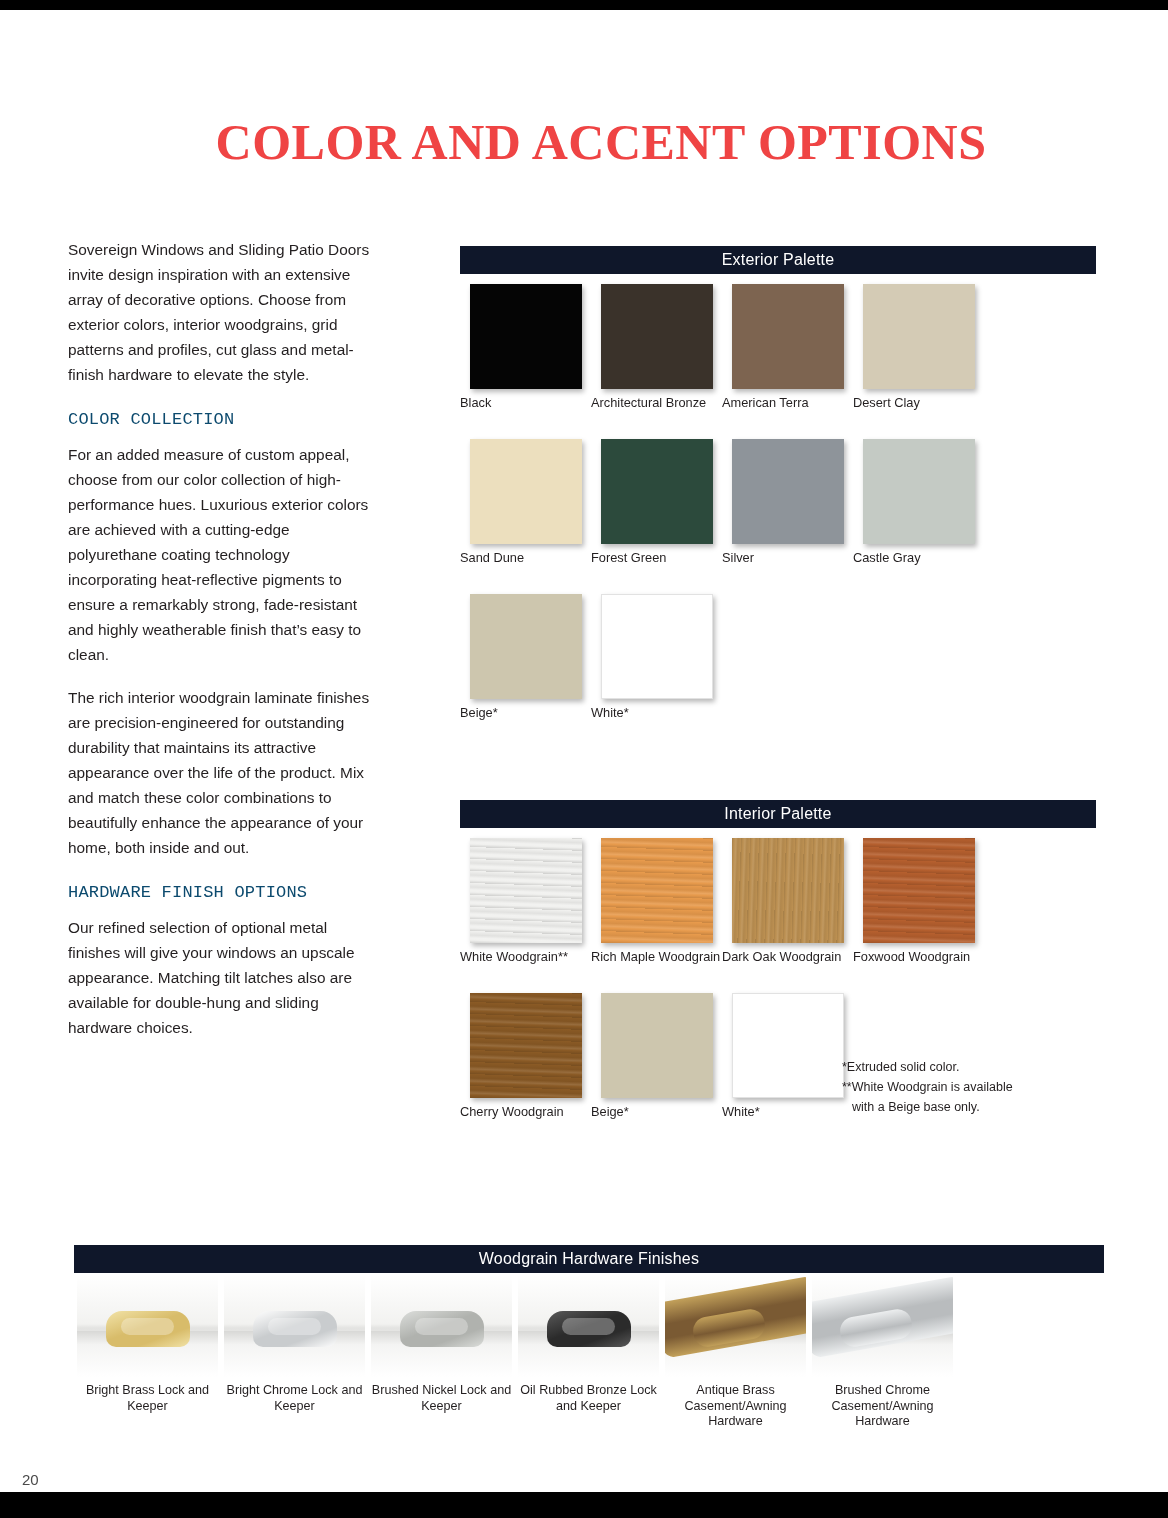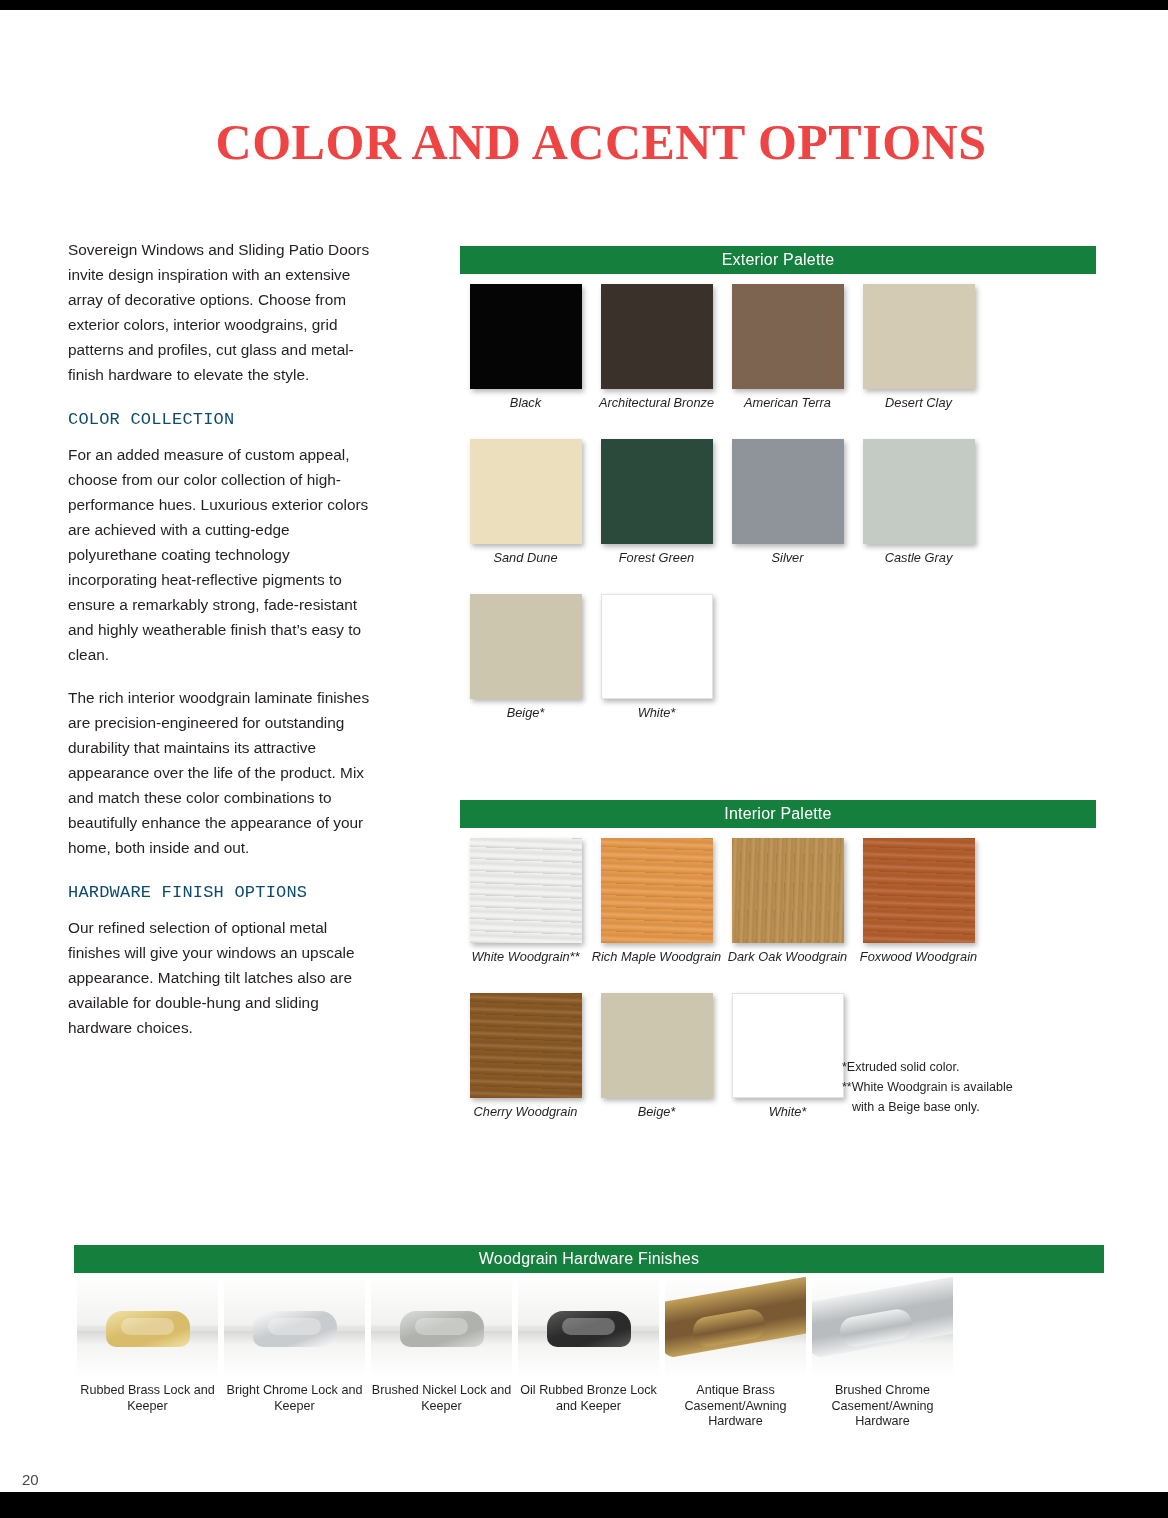--- a/index.html
+++ b/index.html
@@ -67,38 +67,36 @@
     color: #0c4a6e;
     font-weight: normal;
     letter-spacing: 0.2px;
     font-family: Liberation Mono, monospace;
   }
   
   .palette {
     position: absolute;
   }
   .palette-header {
-    background: #15803d;
+    background: #0f172a;
     color: #ffffff;
     text-align: center;
     font-size: 16px;
     line-height: 28px;
     height: 28px;
     letter-spacing: 0.2px;
   }
   .swatch-row {
     display: flex;
     gap: 0px;
     margin-top: 10px;
   }
   .swatch-cell {
     width: 131px;
-    text-align: center;
     position: relative;
-    font-style: italic;
   }
   .swatch-box {
     width: 112px;
     height: 105px;
     margin: 0 auto;
     box-shadow: 2px 3px 5px rgba(0,0,0,0.28);
   }
   .swatch-box.white-sw {
     border: 1px solid #e2e2e2;
     box-sizing: border-box;
@@ -335,21 +333,21 @@
 </div>
 
 <div class="hardware">
   <div class="palette-header">Woodgrain Hardware Finishes</div>
   <div class="hw-row" id="hw-row">
       <div class="hw-cell">
         <div class="hw-img">
           <div class="sill"></div>
           <div class="lock" style="background: linear-gradient(160deg, rgb(242, 227, 168) 0%, rgb(216, 188, 106) 45%, rgb(216, 188, 106) 70%, rgb(242, 227, 168) 100%);"></div>
         </div>
-        <div class="hw-label">Rubbed Brass Lock and Keeper</div>
+        <div class="hw-label">Bright Brass Lock and Keeper</div>
       </div>
       <div class="hw-cell">
         <div class="hw-img">
           <div class="sill"></div>
           <div class="lock" style="background: linear-gradient(160deg, rgb(255, 255, 255) 0%, rgb(201, 204, 206) 45%, rgb(201, 204, 206) 70%, rgb(255, 255, 255) 100%);"></div>
         </div>
         <div class="hw-label">Bright Chrome Lock and Keeper</div>
       </div>
       <div class="hw-cell">
         <div class="hw-img">

